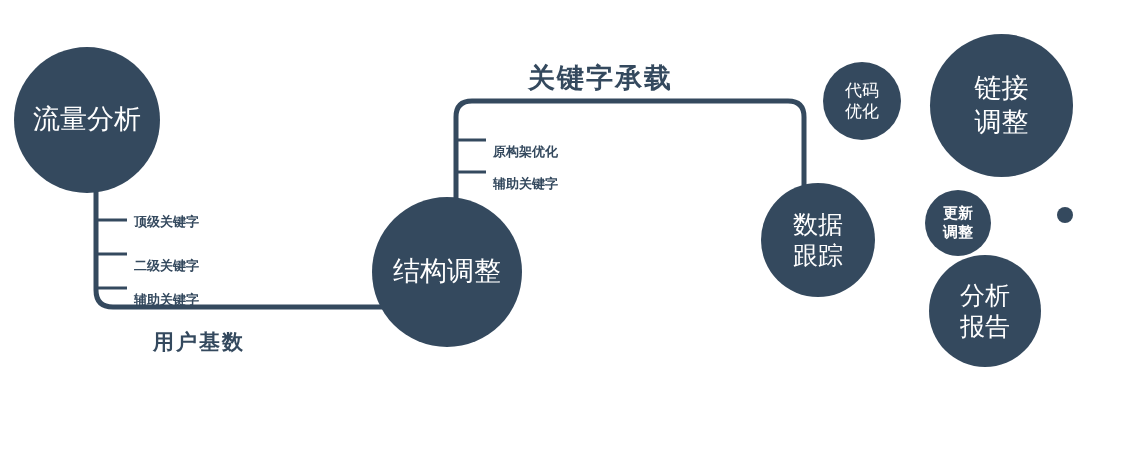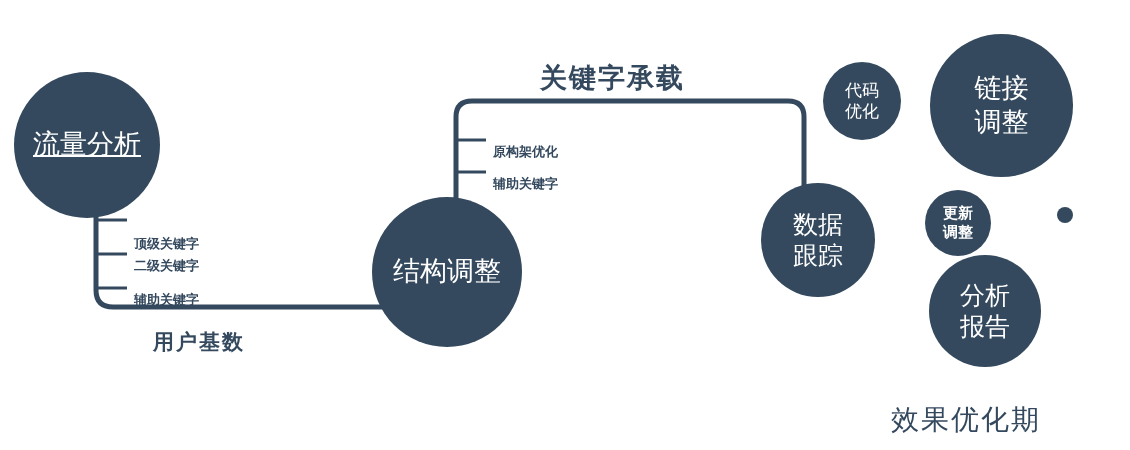--- a/index.html
+++ b/index.html
@@ -29,47 +29,47 @@
     border-radius:50%;
     background:var(--primary);
     color:var(--text-on-circle);
     display:flex;
     align-items:center;
     justify-content:center;
     text-align:center;
     white-space:pre-line;
     line-height:1.25;
   }
-  .node-traffic   {left:14px;  top:72px;  width:146px; height:146px; font-size:27px;text-decoration:underline;}
+  .node-traffic   {left:14px;  top:47px;  width:146px; height:146px; font-size:27px;}
   .node-structure {left:372px; top:197px; width:150px; height:150px; font-size:27px;}
   .node-tracking  {left:761px; top:183px; width:114px; height:114px; font-size:25px;}
   .node-code      {left:823px; top:62px;  width:78px;  height:78px;  font-size:17px;}
   .node-link      {left:930px; top:34px;  width:143px; height:143px; font-size:27px;}
   .node-update    {left:925px; top:190px; width:66px;  height:66px;  font-size:15px; font-weight:bold;}
   .node-report    {left:929px; top:255px; width:112px; height:112px; font-size:25px;}
   .node-dot       {left:1057px;top:207px; width:16px;  height:16px;}
   .branch-label{
     position:absolute;
     font-size:13px;
     font-weight:600;
     color:var(--primary);
     line-height:14px;
     margin-top:12px;
   }
-  .bl-t0{left:134px; top:225px;}
+  .bl-t0{left:134px; top:203px;}
   .bl-t1{left:134px; top:247px;}
   .bl-t2{left:134px; top:281px;}
   .bl-s0{left:493px; top:133px;}
   .bl-s1{left:493px; top:165px;}
   .edge-label{
     position:absolute;
     color:var(--primary);
   }
   .edge-user-base{left:153px; top:328px; font-size:21px; font-weight:bold; letter-spacing:2px;}
-  .edge-keyword  {left:528px; top:60px;  font-size:27px; font-weight:600; letter-spacing:2px;margin-left:12px;}
+  .edge-keyword  {left:528px; top:60px;  font-size:27px; font-weight:600; letter-spacing:2px;}
   .footer-label{
     position:absolute;
     left:891px; top:401px;
     font-size:28px;
     color:var(--primary);
     letter-spacing:2px;
   }
 </style>
 </head>
 <body>
@@ -107,15 +107,14 @@
   <div class="branch-label bl-t0">顶级关键字</div>
   <div class="branch-label bl-t1">二级关键字</div>
   <div class="branch-label bl-t2">辅助关键字</div>
 
   <div class="branch-label bl-s0">原构架优化</div>
   <div class="branch-label bl-s1">辅助关键字</div>
 
   <div class="edge-label edge-user-base">用户基数</div>
   <div class="edge-label edge-keyword">关键字承载</div>
 
-  <div class="footer-label">效果优化期</div>
 
 </div>
 
 </body></html>

